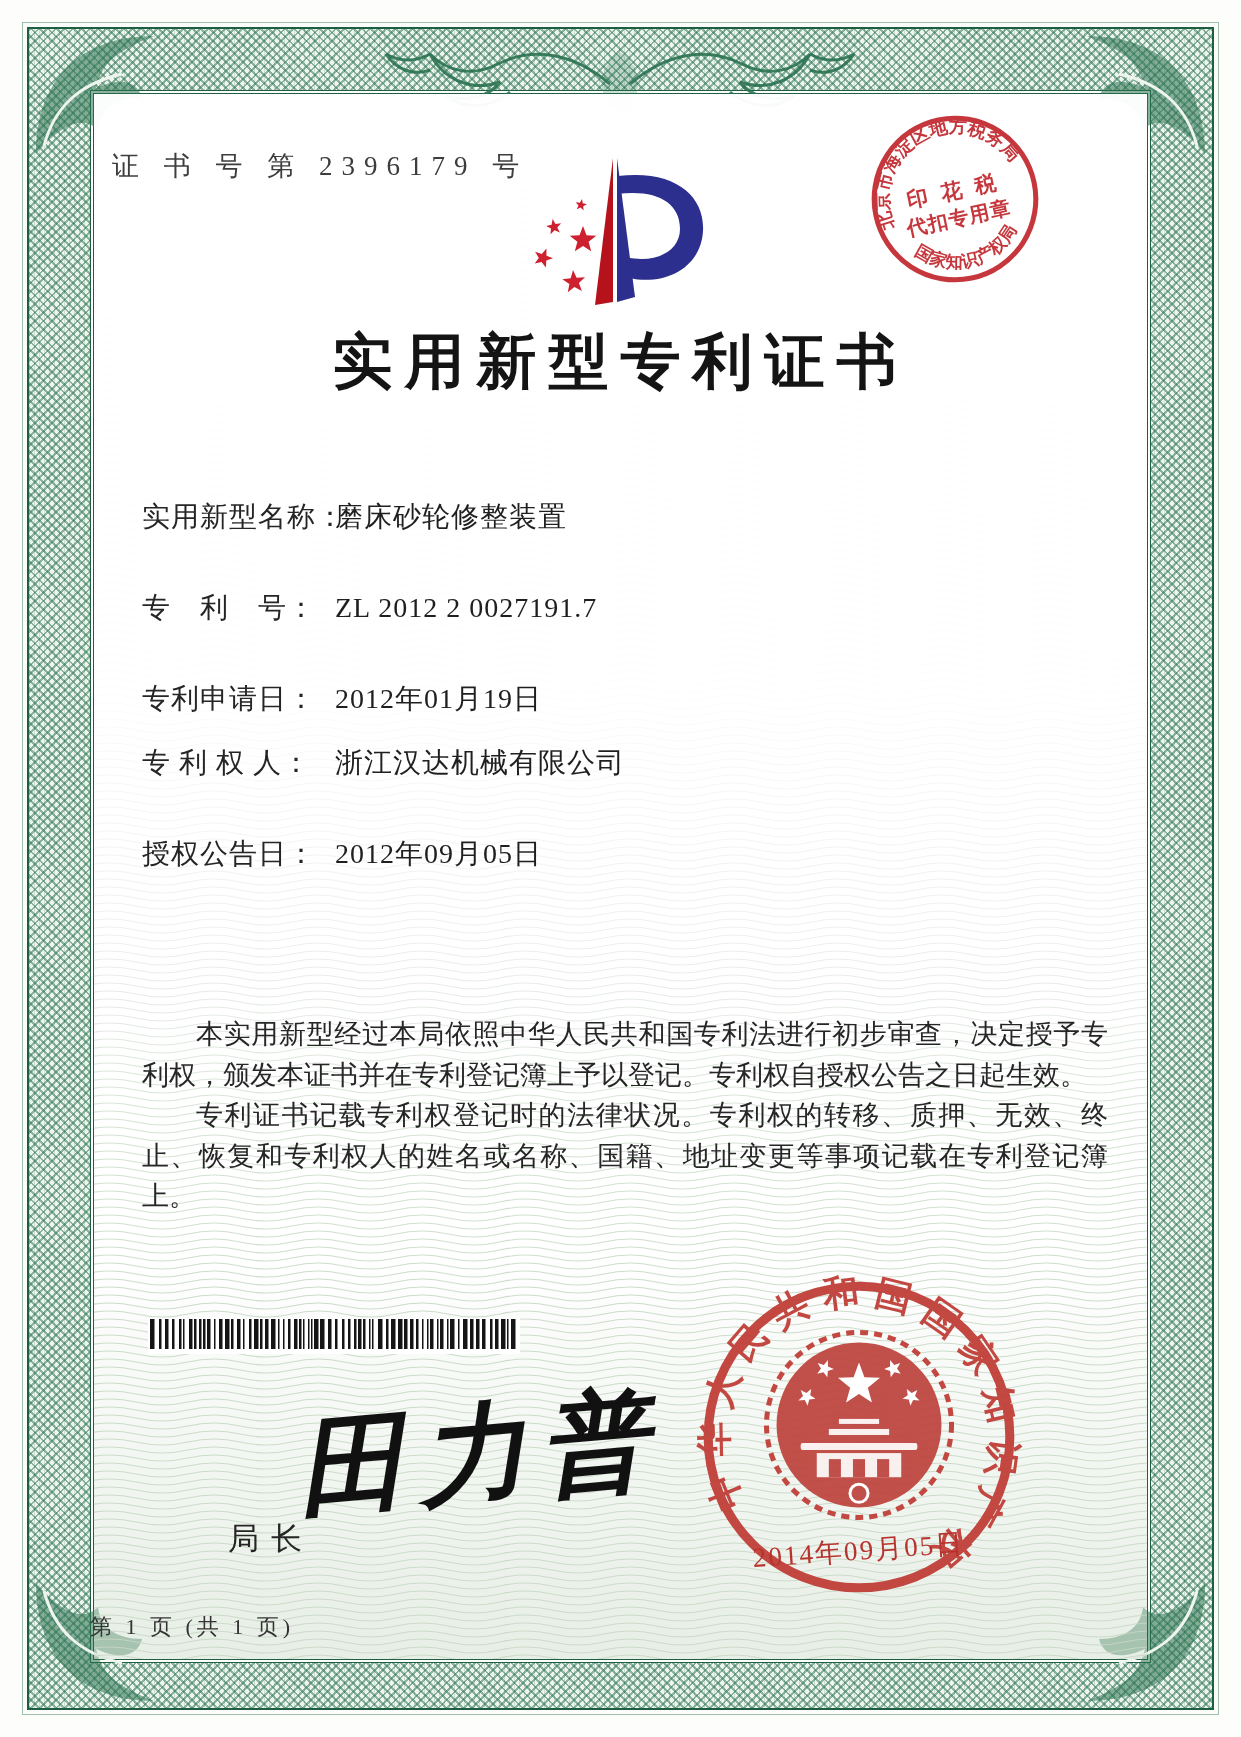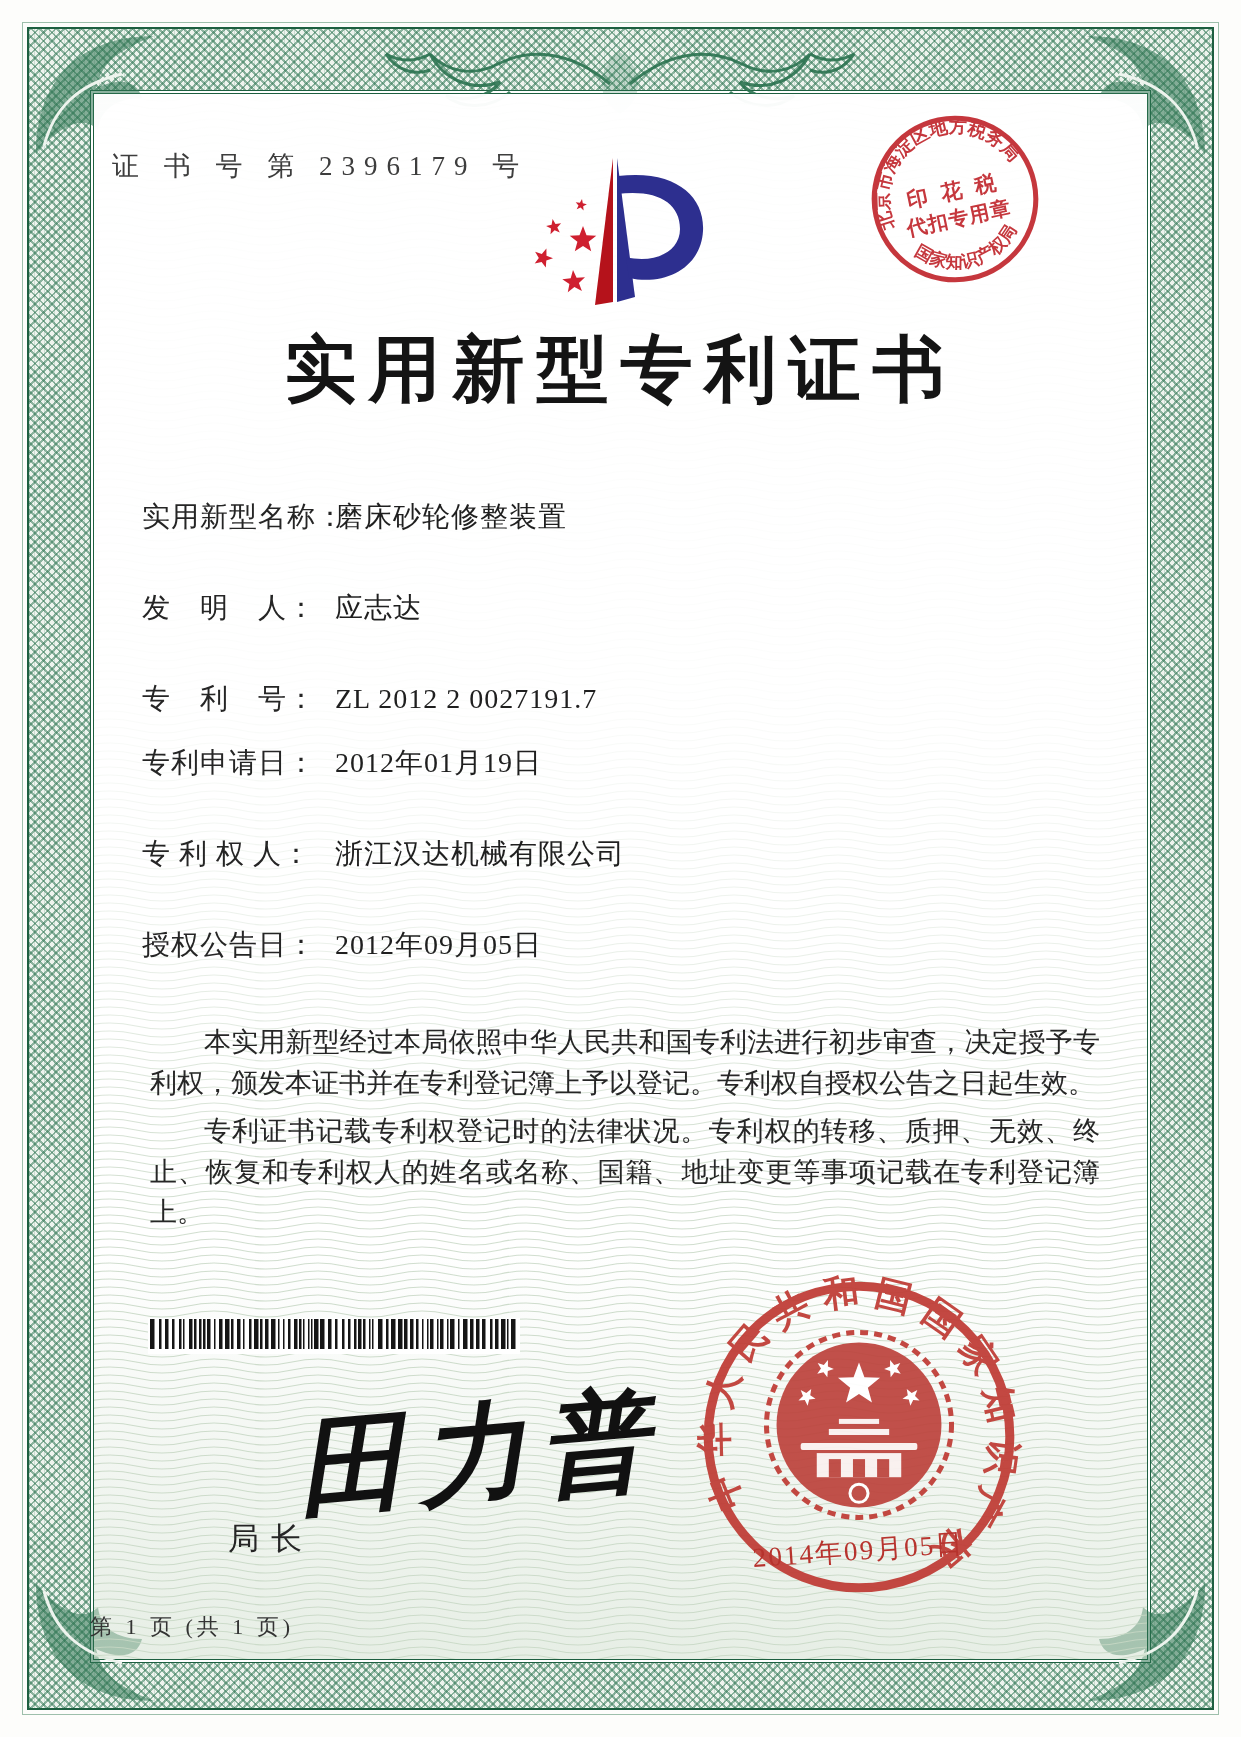--- a/index.html
+++ b/index.html
@@ -19,30 +19,30 @@
   
   .waves{position:absolute;left:94px;top:94px;z-index:3;}
   .wave-fade{position:absolute;left:94px;top:94px;width:1053px;height:1565px;z-index:4;
      background:
        linear-gradient(0deg, rgba(201,218,198,.45) 0%, rgba(201,218,198,0) 26%),
        linear-gradient(180deg, rgba(255,255,255,.97) 0%, rgba(255,255,255,.94) 38%,
                         rgba(255,255,255,.60) 54%, rgba(255,255,255,.18) 66%, rgba(255,255,255,0) 78%);}
   .content{position:absolute;inset:0;z-index:5;}
   
   .cert-no{position:absolute;left:112px;top:148px;font-size:27px;letter-spacing:9px;color:#3d3d3d;}
-  .title{position:absolute;left:0;right:0;top:322px;text-align:center;font-size:72px;font-weight:bold;
+  .title{position:absolute;left:0;right:0;top:322px;text-align:center;font-size:60px;font-weight:bold;
          letter-spacing:12px;color:#141414;}
   .fields{position:absolute;left:142px;top:498px;right:120px;}
   .field-row{height:40px;margin-bottom:51px;font-size:28px;white-space:nowrap;}
   .field-row:nth-child(3){margin-bottom:24px;}
   .f-label{display:inline-block;width:186px;letter-spacing:1px;color:#252525;}
   .f-value{color:#1f1f1f;letter-spacing:1px;}
   .paras{position:absolute;left:142px;top:1014px;width:966px;font-size:27px;line-height:40.5px;
          text-align:justify;color:#262626;}
-  .paras p{margin:8px;text-indent:2em;}
+  .paras p{margin:0;text-indent:2em;}
   .barcode-wrap{position:absolute;left:148px;top:1318px;width:372px;height:36px;background:#fff;}
   .sig-label{position:absolute;left:228px;top:1518px;font-size:31px;letter-spacing:12px;color:#252525;}
   .sig-name{position:absolute;left:296px;top:1382px;font-size:108px;font-weight:bold;font-style:italic;
             letter-spacing:14px;color:#111;transform:rotate(-5deg);font-family:"DejaVu Serif",cursive;}
   .footer{position:absolute;left:90px;right:90px;top:1612px;text-align:left;font-size:22px;
           letter-spacing:4px;color:#333;}
   
   .tax-stamp{position:absolute;left:856px;top:100px;opacity:.92;}
   .office-seal{position:absolute;left:678px;top:1256px;opacity:.93;mix-blend-mode:multiply;}
   .logo{position:absolute;left:497px;top:156px;}
@@ -321,24 +321,20 @@
     </svg>
 
     <div class="title">实用新型专利证书</div>
 
     <div class="fields">
       <div class="field-row">
         <span class="f-label">实用新型名称：</span>
         <span class="f-value">磨床砂轮修整装置</span>
       </div>
       <div class="field-row">
-        <span class="f-label">发　明　人：</span>
-        <span class="f-value">应志达</span>
-      </div>
-      <div class="field-row">
         <span class="f-label">专　利　号：</span>
         <span class="f-value">ZL 2012 2 0027191.7</span>
       </div>
       <div class="field-row">
         <span class="f-label">专利申请日：</span>
         <span class="f-value">2012年01月19日</span>
       </div>
       <div class="field-row">
         <span class="f-label">专 利 权 人：</span>
         <span class="f-value">浙江汉达机械有限公司</span>

